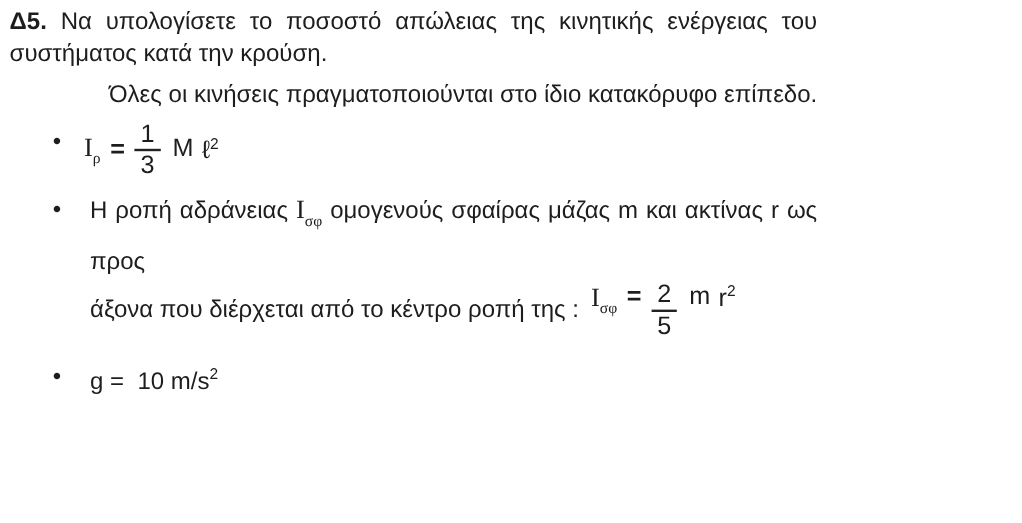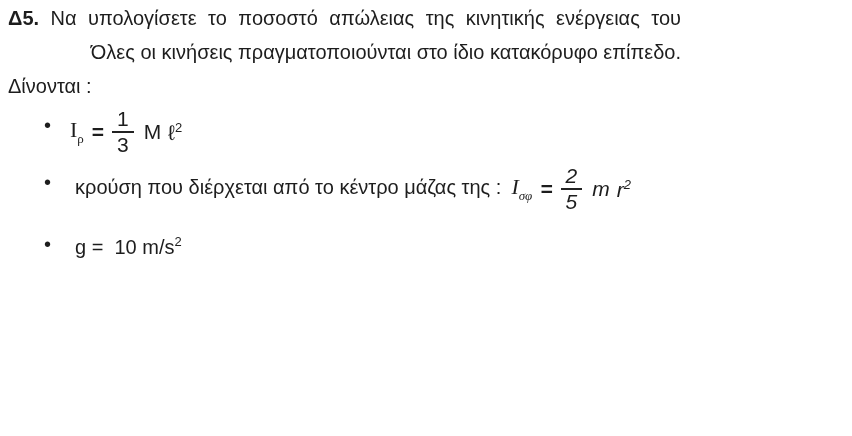--- a/index.html
+++ b/index.html
@@ -39,26 +39,25 @@
   .sup { font-size: 13px; vertical-align: 8px; }
 
   .formula-row {
     display: flex; align-items: center;
     margin: 4px 0 6px -5px;
     font-size: 21px;
     line-height: normal;
     text-align: left;
   }
   .formula-inline {
-    display: inline-flex; align-items: center;
+    display: inline-flex; align-items: flex-start;
     vertical-align: middle;
     font-size: 21px;
     margin-left: 10px;
     line-height: normal;
-    font-style: italic;
   }
   .eq { font-weight: bold; margin: 0 8px; }
   .frac {
     display: inline-flex; flex-direction: column;
     text-align: center; margin-right: 10px;
   }
   .frac .num {
     display: block; padding: 0 5px 1px 5px;
     border-bottom: 2px solid #222222; line-height: 22px;
   }
@@ -67,26 +66,26 @@
   .factor { margin-right: 7px; }
   .factor:last-child { margin-right: 0; }
 </style>
 </head>
 <body>
 
 <div class="page">
 
   <div>
     <div class="jline"><span class="bold">Δ5.</span> <span>Να υπολογίσετε το ποσοστό απώλειας της κινητικής ενέργειας του</span></div>
+    <div class="lline">συστήματος κατά την κρούση.</div>
   </div>
 
 
   <div class="note-row">Όλες οι κινήσεις πραγματοποιούνται στο ίδιο κατακόρυφο επίπεδο.</div>
 
-  <div class="given-row">Δίνονται :</div>
 
   <ul class="bullets">
 
     <li class="bullet-item">
       <span class="bullet-marker">•</span>
 
       <div class="formula-row">
         <span class="sym-serif"><span>I</span><span class="sym-sub">ρ</span></span>
         <span class="eq">=</span>
         <span class="frac">
@@ -95,22 +94,23 @@
           </span>
         <span class="factors">
             <span class="factor">M</span>
             <span class="factor"><span>ℓ</span><span class="sup">2</span></span>
           </span>
       </div>
     </li>
 
     <li class="bullet-item">
       <span class="bullet-marker">•</span>
+      <div class="bline just"><span>Η ροπή αδράνειας</span> <span class="sym-serif"><span>I</span><span class="sym-sub">σφ</span></span> <span>ομογενούς σφαίρας μάζας m και ακτίνας r ως προς</span></div>
 
-      <div class="bline"><span>κρούση που διέρχεται από το κέντρο μάζας της :</span><span class="formula-inline">
+      <div class="bline"><span>άξονα που διέρχεται από το κέντρο ροπή της :</span><span class="formula-inline">
             <span class="sym-serif"><span>I</span><span class="sym-sub">σφ</span></span>
             <span class="eq">=</span>
             <span class="frac">
               <span class="num">2</span>
               <span class="den">5</span>
             </span>
             <span class="factors">
               <span class="factor">m</span>
               <span class="factor"><span>r</span><span class="sup">2</span></span>
             </span>

